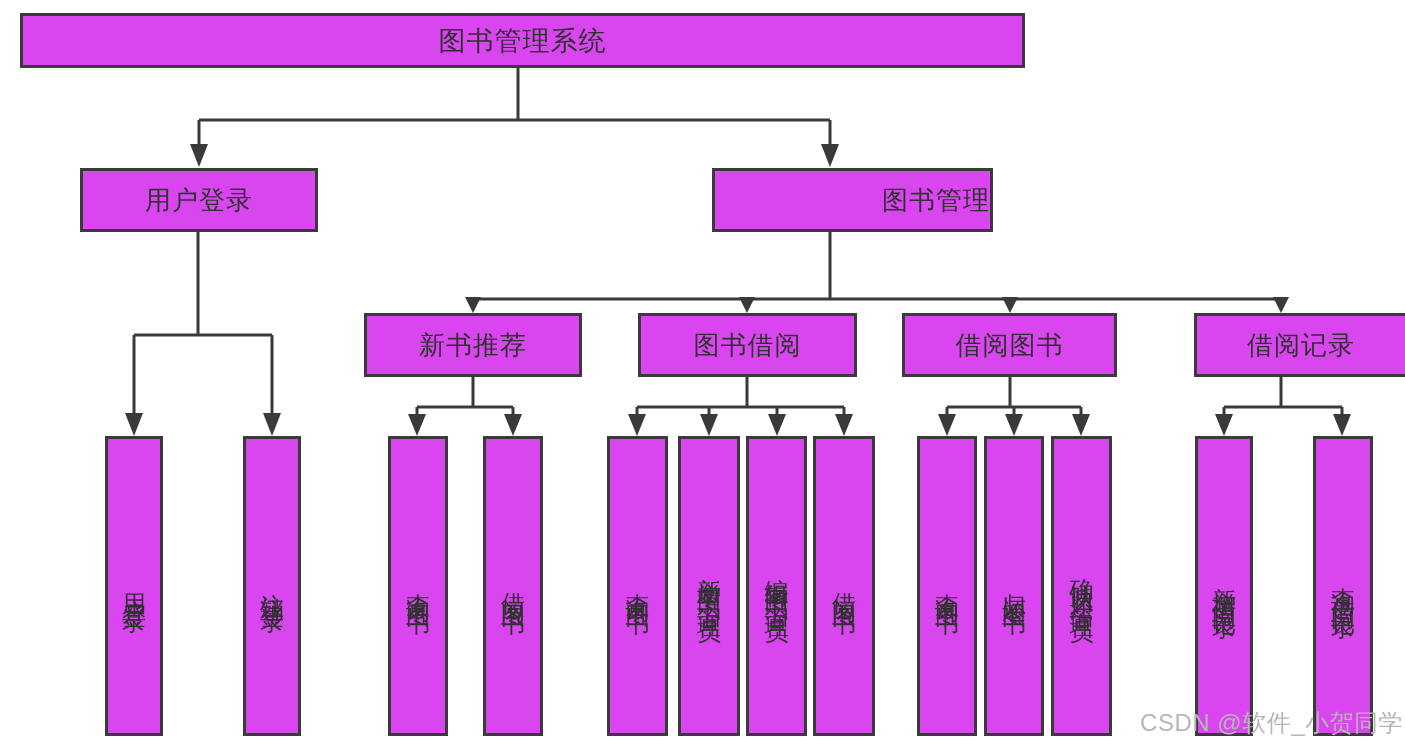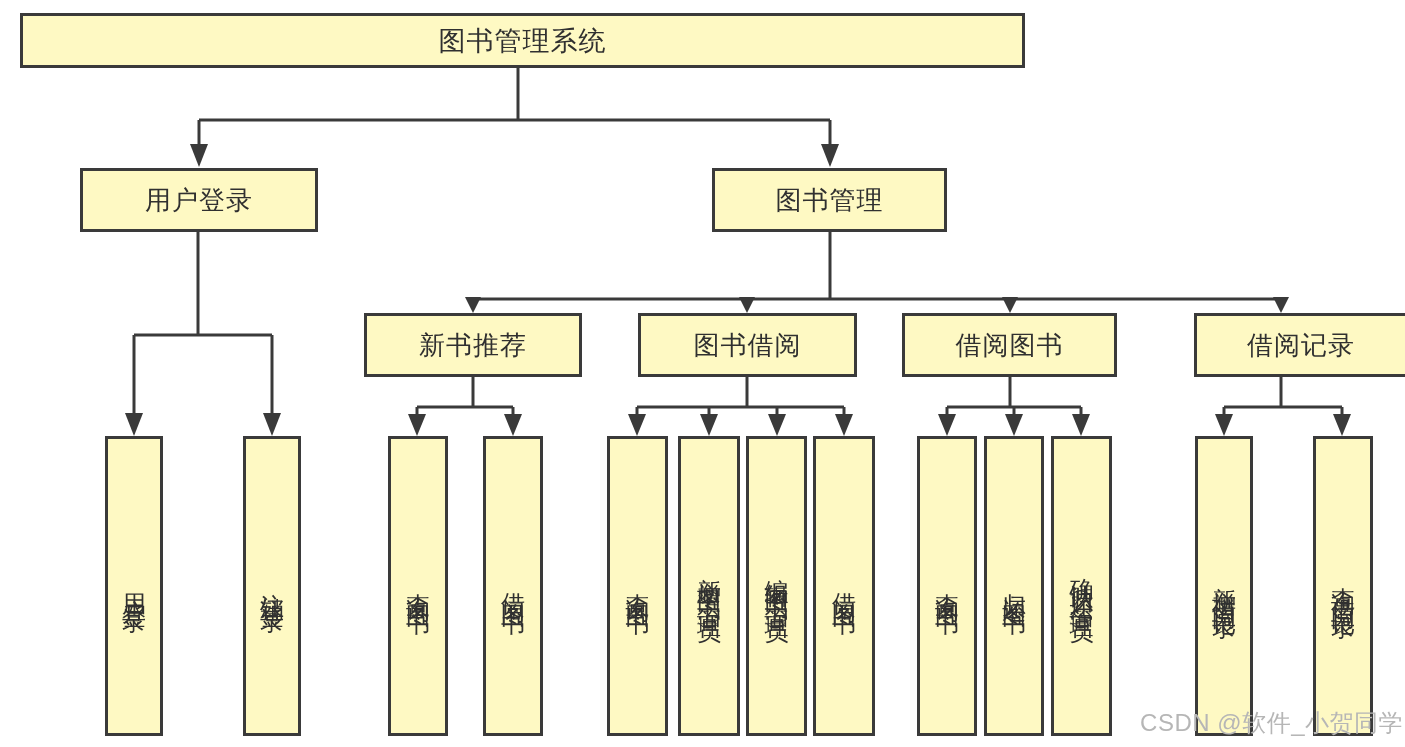--- a/index.html
+++ b/index.html
@@ -12,21 +12,21 @@
     font-family: "Liberation Sans", sans-serif;
   }
   .wires {
     position: absolute;
     left: 0; top: 0;
     z-index: 1;
   }
   .node {
     position: absolute;
     box-sizing: border-box;
-    background: #fef9c3;
+    background: #d946ef;
     border: 3px solid #3a3a3a;
     display: flex;
     align-items: center;
     justify-content: center;
     z-index: 2;
     color: #303030;
   }
   .hbox span {
     font-size: 26px;
     letter-spacing: 1px;
@@ -130,21 +130,21 @@
     </g>
   </svg>
 
   <div class="node hbox root" style="left:20px; top:13px; width:1005px; height:55px;">
     <span>图书管理系统</span>
   </div>
 
   <div class="node hbox" style="left:80px; top:168px; width:238px; height:64px;">
     <span>用户登录</span>
   </div>
-  <div class="node hbox" style="left:712px; top:168px; width:235px; height:64px;">
+  <div class="node hbox" style="left:712px; top:168px; width:281px; height:64px;justify-content:flex-end;">
     <span>图书管理</span>
   </div>
 
   <div class="node hbox" style="left:364px; top:313px; width:218px; height:64px;">
     <span>新书推荐</span>
   </div>
   <div class="node hbox" style="left:638px; top:313px; width:219px; height:64px;">
     <span>图书借阅</span>
   </div>
   <div class="node hbox" style="left:902px; top:313px; width:215px; height:64px;">

